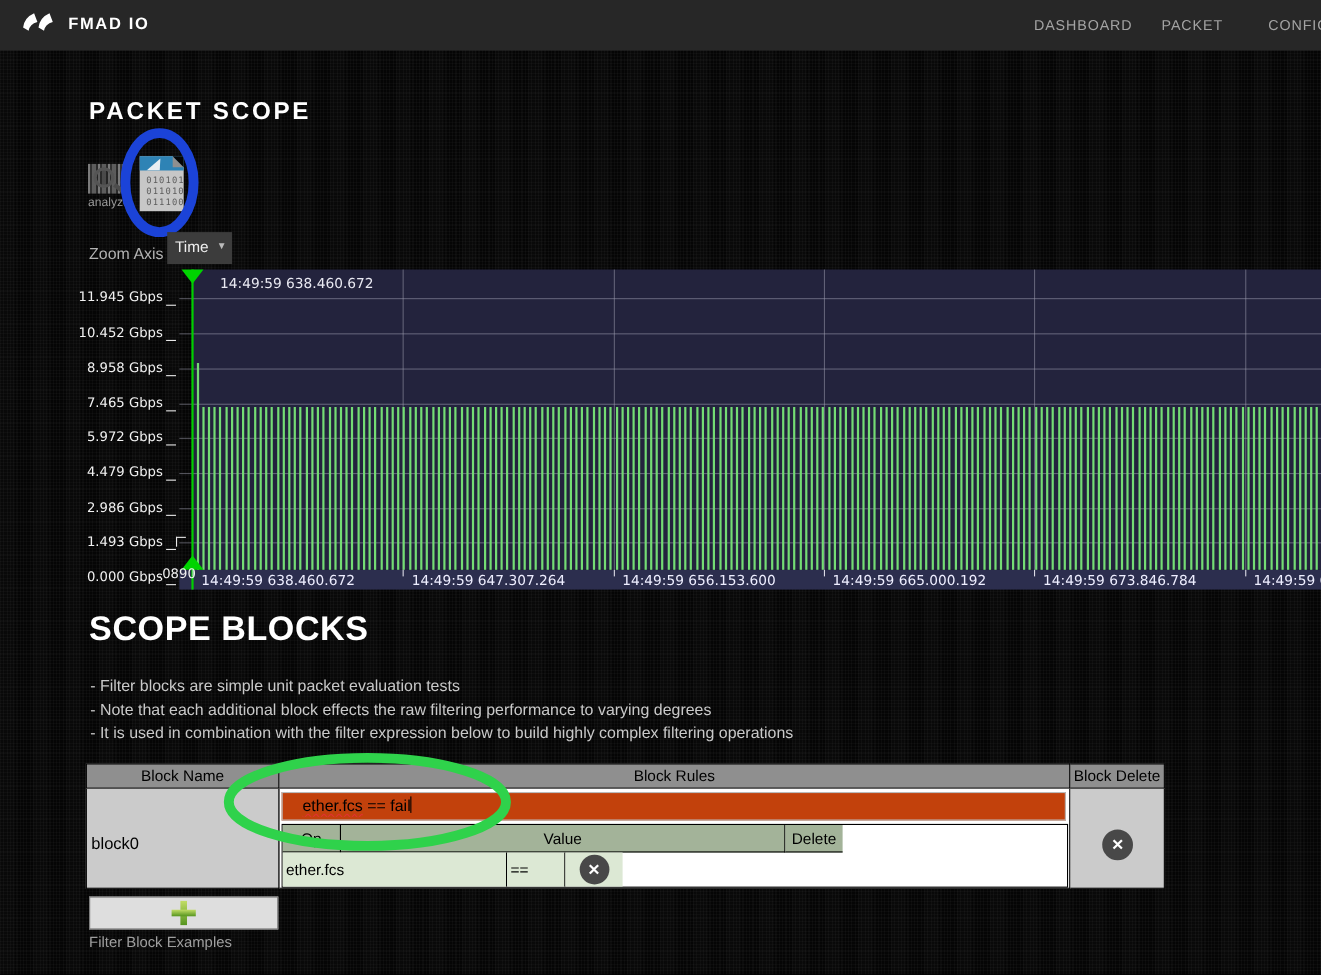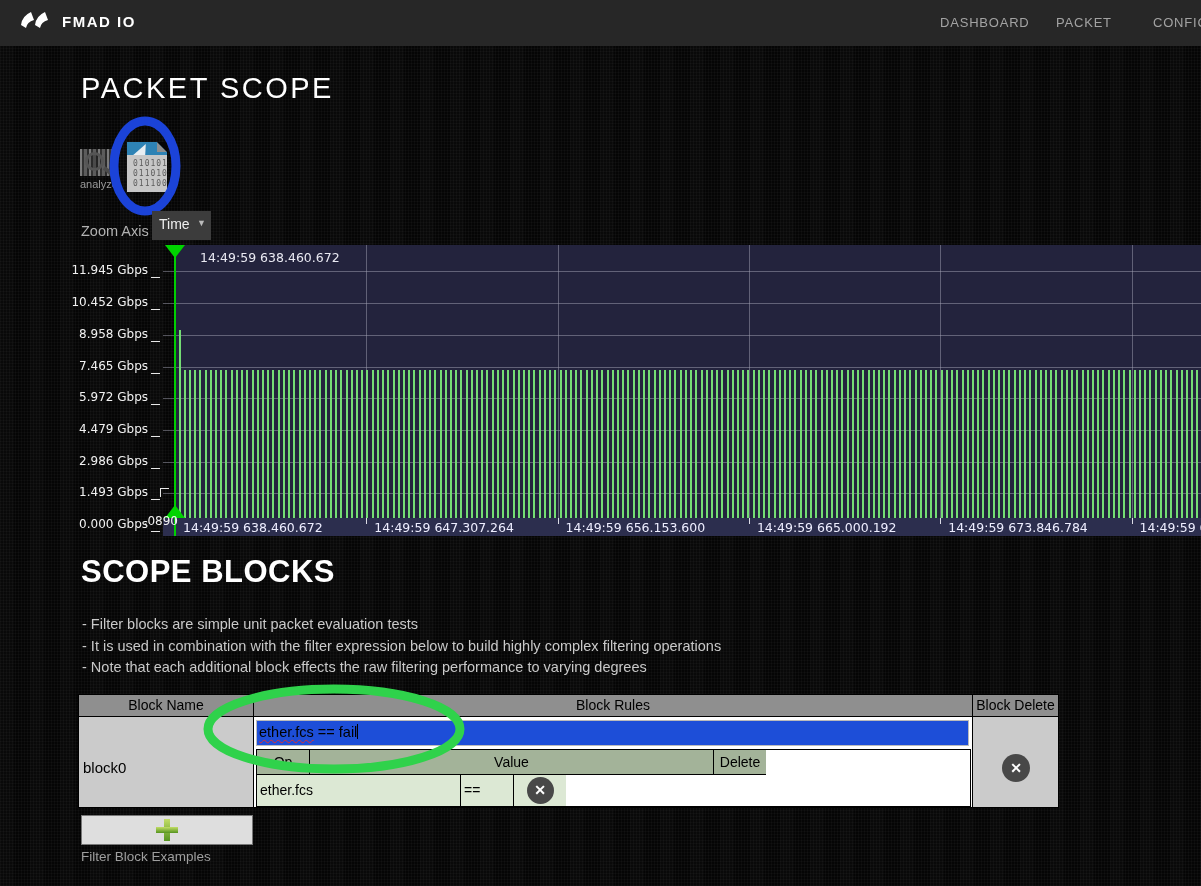--- a/index.html
+++ b/index.html
@@ -12,21 +12,21 @@
       repeating-linear-gradient(90deg, rgba(255,255,255,0.028) 0 1px, transparent 1px 3px),
       repeating-linear-gradient(0deg, rgba(255,255,255,0.022) 0 1px, transparent 1px 3px),
       repeating-linear-gradient(90deg, rgba(255,255,255,0.015) 0 14px, transparent 14px 30px);
   }
   
   .navbar { position:absolute; left:0; top:0; width:1201px; height:46px; background:#272727; }
   .brand { position:absolute; left:18px; top:8px; display:flex; align-items:center; gap:8px; }
   .brand-text { color:#fff; font-weight:bold; font-size:15px; letter-spacing:1.5px; }
   .nav-item { position:absolute; top:0; height:46px; line-height:46px; color:#a3a3a3; font-size:13px; letter-spacing:0.8px; cursor:pointer; }
   
-  .h1 { position:absolute; left:81px; top:72px; color:#fff; font-size:29px; font-weight:normal; letter-spacing:2.5px; }
+  .h1 { position:absolute; left:81px; top:88px; color:#fff; font-size:22px; font-weight:bold; letter-spacing:2.5px; }
   .h2 { position:absolute; left:81px; top:554px; color:#fff; font-size:31px; font-weight:bold; letter-spacing:0.5px; }
   .notes { position:absolute; left:82px; top:614px; color:#c9c9c9; font-size:14.5px; line-height:21.5px; }
   
   .analyze-icon { position:absolute; left:80px; top:149px; width:40px; height:44px; cursor:pointer; }
   .barcode { position:absolute; left:0; top:0; width:37px; height:27px;
     background:repeating-linear-gradient(90deg,#8f8f8f 0 2px, #3a3a3a 2px 4px, #6a6a6a 4px 7px, #303030 7px 9px); opacity:.85; }
   .mag-circle { position:absolute; left:5px; top:3px; width:19px; height:19px; border:3px solid #555; border-radius:50%; background:rgba(20,20,20,0.25); }
   .mag-handle { position:absolute; left:23px; top:20px; width:10px; height:4px; background:#4c4c4c; transform:rotate(38deg); }
   .analyze-label { position:absolute; left:0px; top:29px; color:#9a9a9a; font-size:11px; }
   .pcap-icon { position:absolute; left:127px; top:142px; width:40px; height:50px; background:#c7c7c7; cursor:pointer; }
@@ -65,21 +65,21 @@
   .fh { background:#8f8f8f; border:1px solid #000; height:23px; line-height:21px; text-align:center; }
   .fh-name { width:176px; }
   .fh-rules { width:719px; border-left:none; }
   .fh-delete { width:86px; border-left:none; }
   .fbody { display:flex; }
   .fc { border:1px solid #000; border-top:none; }
   .fc-name { width:176px; background:#cbcbcb; position:relative; }
   .fc-name span { position:absolute; left:4px; top:42px; font-size:15px; }
   .fc-rules { width:719px; border-left:none; background:#fff; padding:3px 2px 0 2px; }
   .fc-delete { width:86px; border-left:none; background:#cbcbcb; position:relative; }
-  .rule-input { position:relative; width:713px; height:26px; background:#1d4ed8; border:1px solid #bbb; font-size:14.5px; padding:3px 2px; white-space:nowrap; overflow:hidden; cursor:text; }
+  .rule-input { position:relative; width:713px; height:26px; background:#c2410c; border:1px solid #bbb; font-size:14.5px; padding:3px 18px; white-space:nowrap; overflow:hidden; cursor:text; }
   .squiggle { text-decoration:underline; text-decoration-style:wavy; text-decoration-color:#e03030; text-decoration-thickness:1px; text-underline-offset:2px; }
   .caret { display:inline-block; width:1px; height:15px; background:#000; vertical-align:-2px; }
   .rtable { width:715px; margin-top:3px; border:1px solid #000; }
   .rhead, .rrow { display:flex; }
   .rh { background:#a3b399; border-right:1px solid #000; border-bottom:1px solid #000; height:25px; line-height:24px; text-align:center; }
   .rc { background:#dce8d4; border-right:1px solid #000; height:31px; line-height:30px; padding-left:3px; }
   .rh:last-child, .rc:last-child { border-right:none; }
   .col-field { width:204px; } .col-op { width:53px; } .col-value { width:404px; } .col-del { width:52px; }
   .xbtn { width:27px; height:27px; border-radius:50%; background:#484848; color:#fff; font-size:14px; font-weight:bold; text-align:center; line-height:27px; cursor:pointer; }
   .rc.col-del { display:flex; align-items:center; justify-content:center; padding-left:0; }
@@ -396,22 +396,22 @@
         <div class="xtickmark" style="left: 940.2px;"></div>
         <div class="xlabel" style="left: 948.2px;">14:49:59 673.846.784</div>
         <div class="xtickmark" style="left: 1131.5px;"></div>
         <div class="xlabel" style="left: 1139.5px;">14:49:59 68</div>
       </div>
   </div>
 
   <div class="h2">SCOPE BLOCKS</div>
   <div class="notes">
     <div>- Filter blocks are simple unit packet evaluation tests</div>
+    <div>- Note that each additional block effects the raw filtering performance to varying degrees</div>
     <div>- It is used in combination with the filter expression below to build highly complex filtering operations</div>
-    <div>- Note that each additional block effects the raw filtering performance to varying degrees</div>
   </div>
 
   <div class="ftable">
     <div class="fhead">
       <div class="fh fh-name">Block Name</div>
       <div class="fh fh-rules">Block Rules</div>
       <div class="fh fh-delete">Block Delete</div>
     </div>
     <div class="fbody">
       <div class="fc fc-name">

